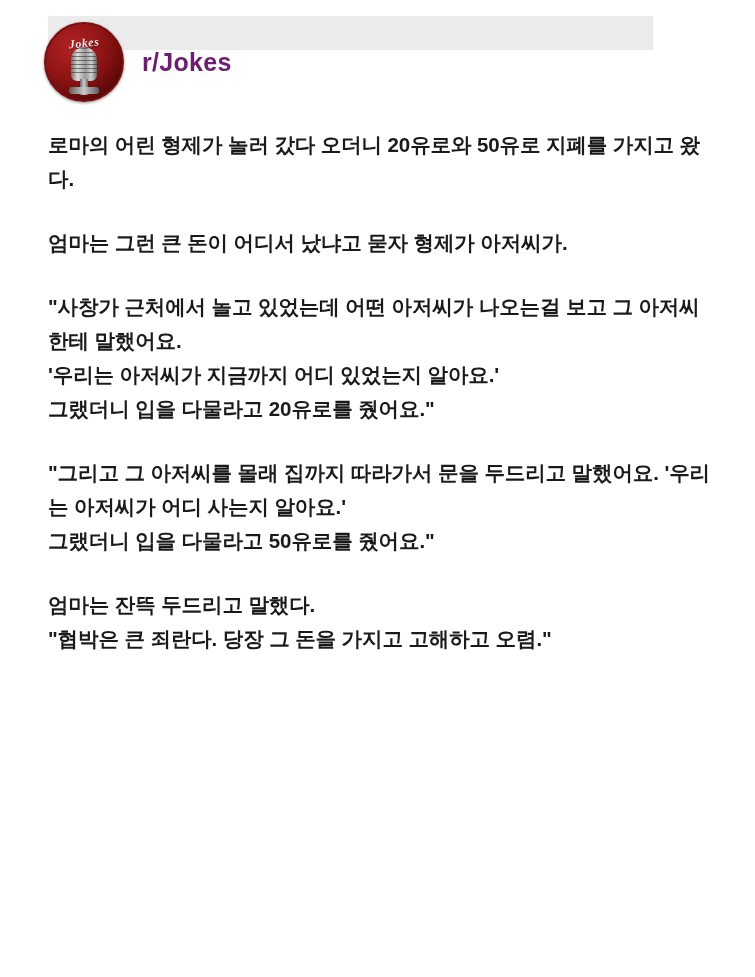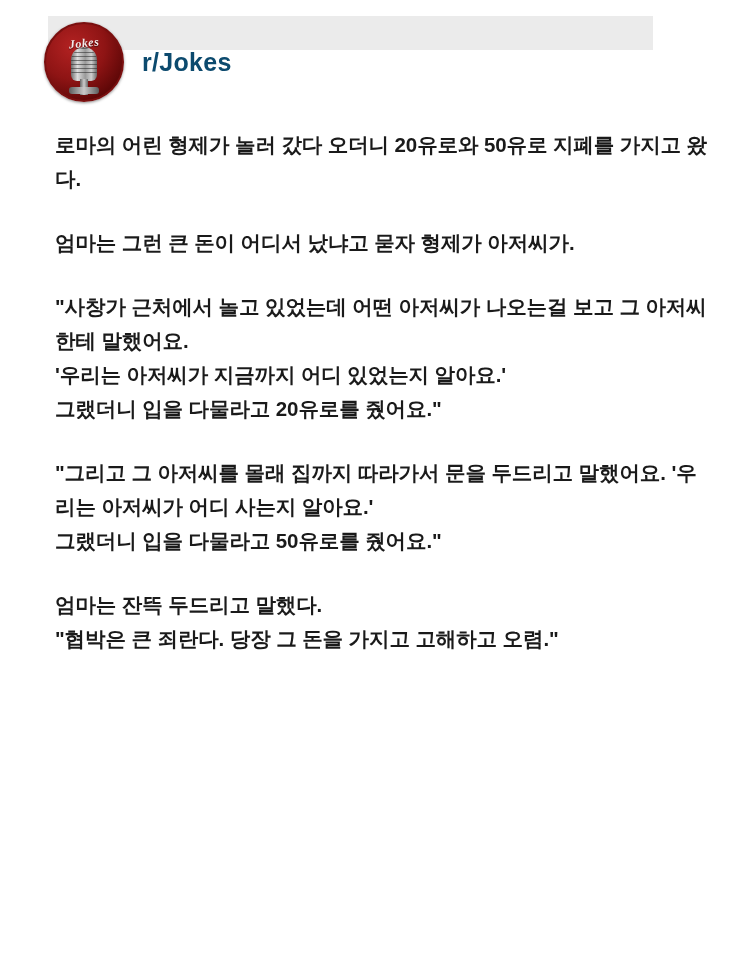--- a/index.html
+++ b/index.html
@@ -112,38 +112,38 @@
     font-size: 12px;
     color: #f3eaea;
     text-shadow: 0 1px 1px rgba(0,0,0,.6);
     letter-spacing: .5px;
     z-index: 2;
   }
 
   .sub-title {
     font-size: 25px;
     font-weight: bold;
-    color: #0c4a6e;
+    color: #701a75;
     letter-spacing: .3px;
     white-space: nowrap;
   }
 
   .post-body {
     position: absolute;
     top: 128px;
     left: 44px;
     width: 668px;
     font-size: 20.5px;
     line-height: 34px;
     color: #1a1a1a;
     font-weight: bold;
     letter-spacing: -0.1px;
   }
   .para {
-    margin: 0 0 30px 11px;
+    margin: 0 0 30px 4px;
     white-space: pre-wrap;
   }
   .para:last-child {
     margin-bottom: 0;
   }
 </style>
 </head>
 <body>
 
 <div class="banner">

